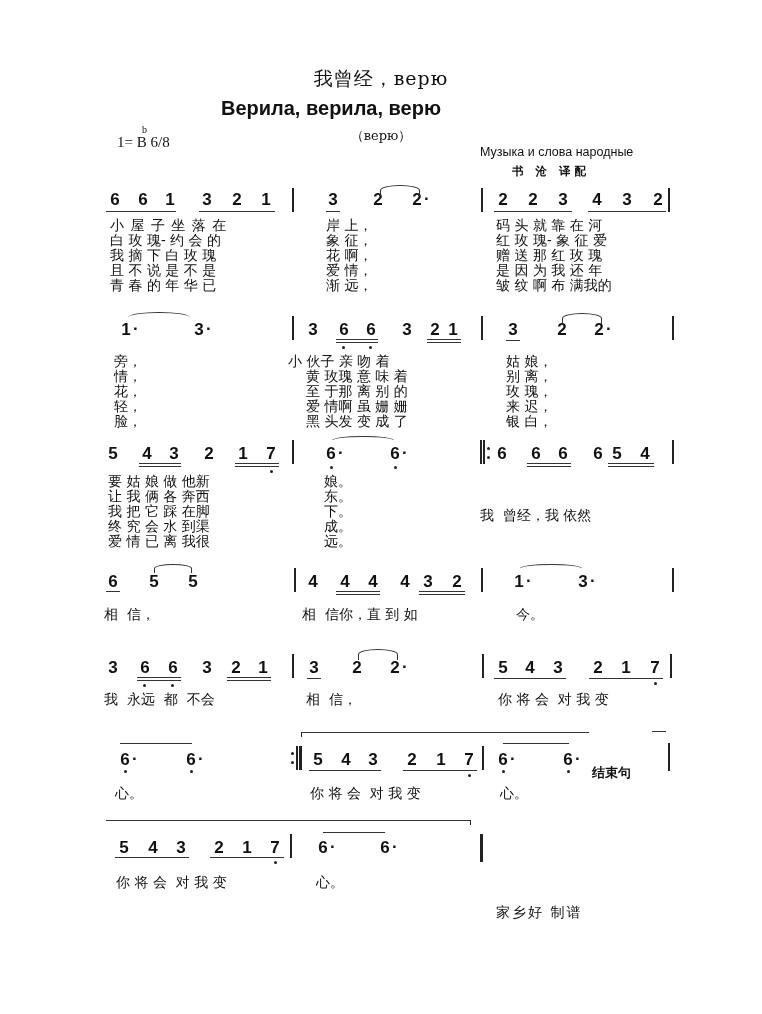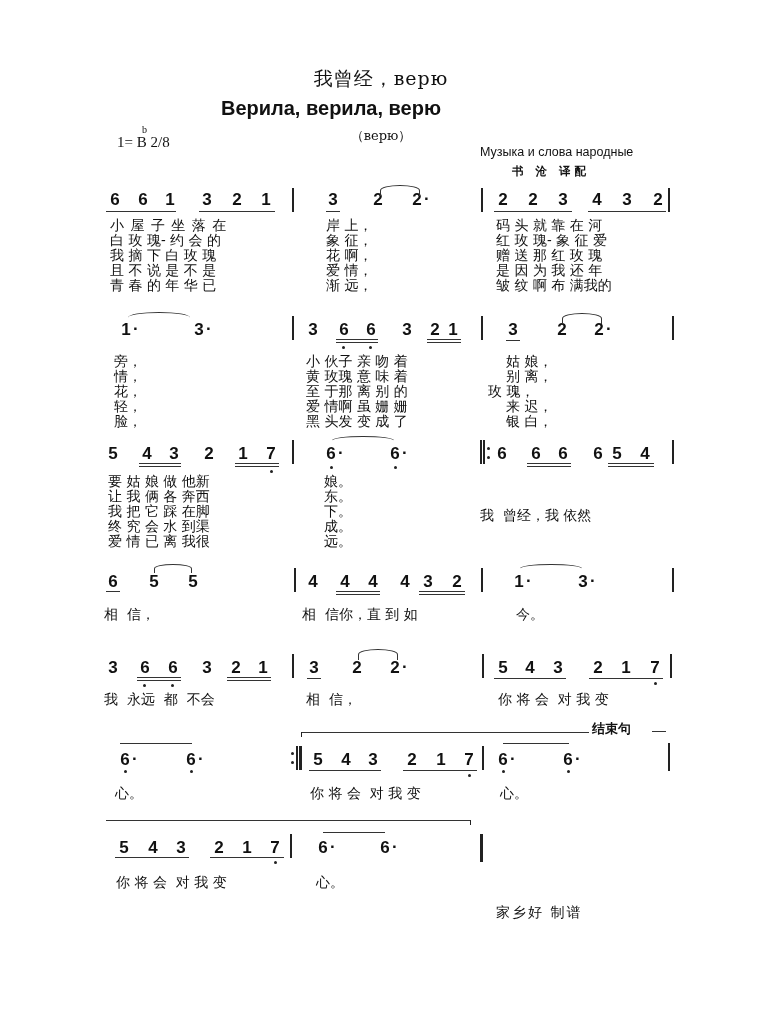--- a/index.html
+++ b/index.html
@@ -23,21 +23,21 @@
   .end-mark { font-size:13px; font-weight:bold; }
   .footer { left:496px; top:904px; font-size:14px; letter-spacing:2px; }
 </style>
 </head>
 <body>
 
 <div class="abs title-cn">我曾经，верю</div>
 <div class="abs title-ru">Верила, верила, верю</div>
 <div class="abs subtitle">（верю）</div>
 <div class="abs flat">b</div>
-<div class="abs key">1= B 2/8</div>
+<div class="abs key">1= B 6/8</div>
 <div class="abs credit-ru">Музыка и слова народные</div>
 <div class="abs credit-cn">书 沧 译配</div>
 
 <div>
   <div class="note" style="left:108px;top:190px">6</div>
   <div class="note" style="left:136px;top:190px">6</div>
   <div class="note" style="left:163px;top:190px">1</div>
   <div class="note" style="left:200px;top:190px">3</div>
   <div class="note" style="left:230px;top:190px">2</div>
   <div class="note" style="left:259px;top:190px">1</div>
@@ -100,28 +100,28 @@
   <div class="note" style="left:555px;top:320px">2</div>
   <div class="note dot-after" style="left:592px;top:320px">2</div>
   <div class="arc" style="left:562px;top:313px;width:38px;height:10px"></div>
   <div class="bar" style="left:672px;top:316px;height:24px"></div>
 
   <div class="lyr" style="left:114px;top:354px">旁，</div>
   <div class="lyr" style="left:114px;top:369px">情，</div>
   <div class="lyr" style="left:114px;top:384px">花，</div>
   <div class="lyr" style="left:114px;top:399px">轻，</div>
   <div class="lyr" style="left:114px;top:414px">脸，</div>
-  <div class="lyr" style="left:306px;top:354px">小 伙子 亲 吻 着</div>
+  <div class="lyr" style="left:288px;top:354px">小 伙子 亲 吻 着</div>
   <div class="lyr" style="left:306px;top:369px">黄 玫瑰 意 味 着</div>
   <div class="lyr" style="left:306px;top:384px">至 于那 离 别 的</div>
   <div class="lyr" style="left:306px;top:399px">爱 情啊 虽 姗 姗</div>
   <div class="lyr" style="left:306px;top:414px">黑 头发 变 成 了</div>
   <div class="lyr" style="left:506px;top:354px">姑 娘，</div>
   <div class="lyr" style="left:506px;top:369px">别 离，</div>
-  <div class="lyr" style="left:488px;top:384px">玫 瑰，</div>
+  <div class="lyr" style="left:506px;top:384px">玫 瑰，</div>
   <div class="lyr" style="left:506px;top:399px">来 迟，</div>
   <div class="lyr" style="left:506px;top:414px">银 白，</div>
 </div>
 
 <div>
   <div class="note" style="left:106px;top:444px">5</div>
   <div class="note" style="left:140px;top:444px">4</div>
   <div class="note" style="left:167px;top:444px">3</div>
   <div class="note" style="left:202px;top:444px">2</div>
   <div class="note" style="left:236px;top:444px">1</div>
@@ -224,21 +224,21 @@
   <div class="uline" style="left:589px;top:678px;width:74px"></div>
   <div class="lowdot" style="left:654px;top:682px"></div>
   <div class="bar" style="left:670px;top:654px;height:24px"></div>
 
   <div class="lyr" style="left:104px;top:692px">我  永远  都  不会</div>
   <div class="lyr" style="left:306px;top:692px">相  信，</div>
   <div class="lyr" style="left:498px;top:692px">你 将 会  对 我 变</div>
 
   <div class="bracket" style="left:301px;top:732px;width:288px"></div>
   <div class="bar" style="left:301px;top:732px;height:5px;width:1px"></div>
-  <div class="abs end-mark" style="left:592px;top:720px">结束句</div>
+  <div class="abs end-mark" style="left:592px;top:764px">结束句</div>
   <div class="uline" style="left:652px;top:731px;width:14px"></div>
 </div>
 
 <div>
   <div class="bracket" style="left:120px;top:743px;width:72px"></div>
   <div class="note dot-after" style="left:118px;top:750px">6</div>
   <div class="note dot-after" style="left:184px;top:750px">6</div>
   <div class="lowdot" style="left:124px;top:770px"></div>
   <div class="lowdot" style="left:190px;top:770px"></div>
   <div class="lowdot" style="left:291px;top:752px"></div>

